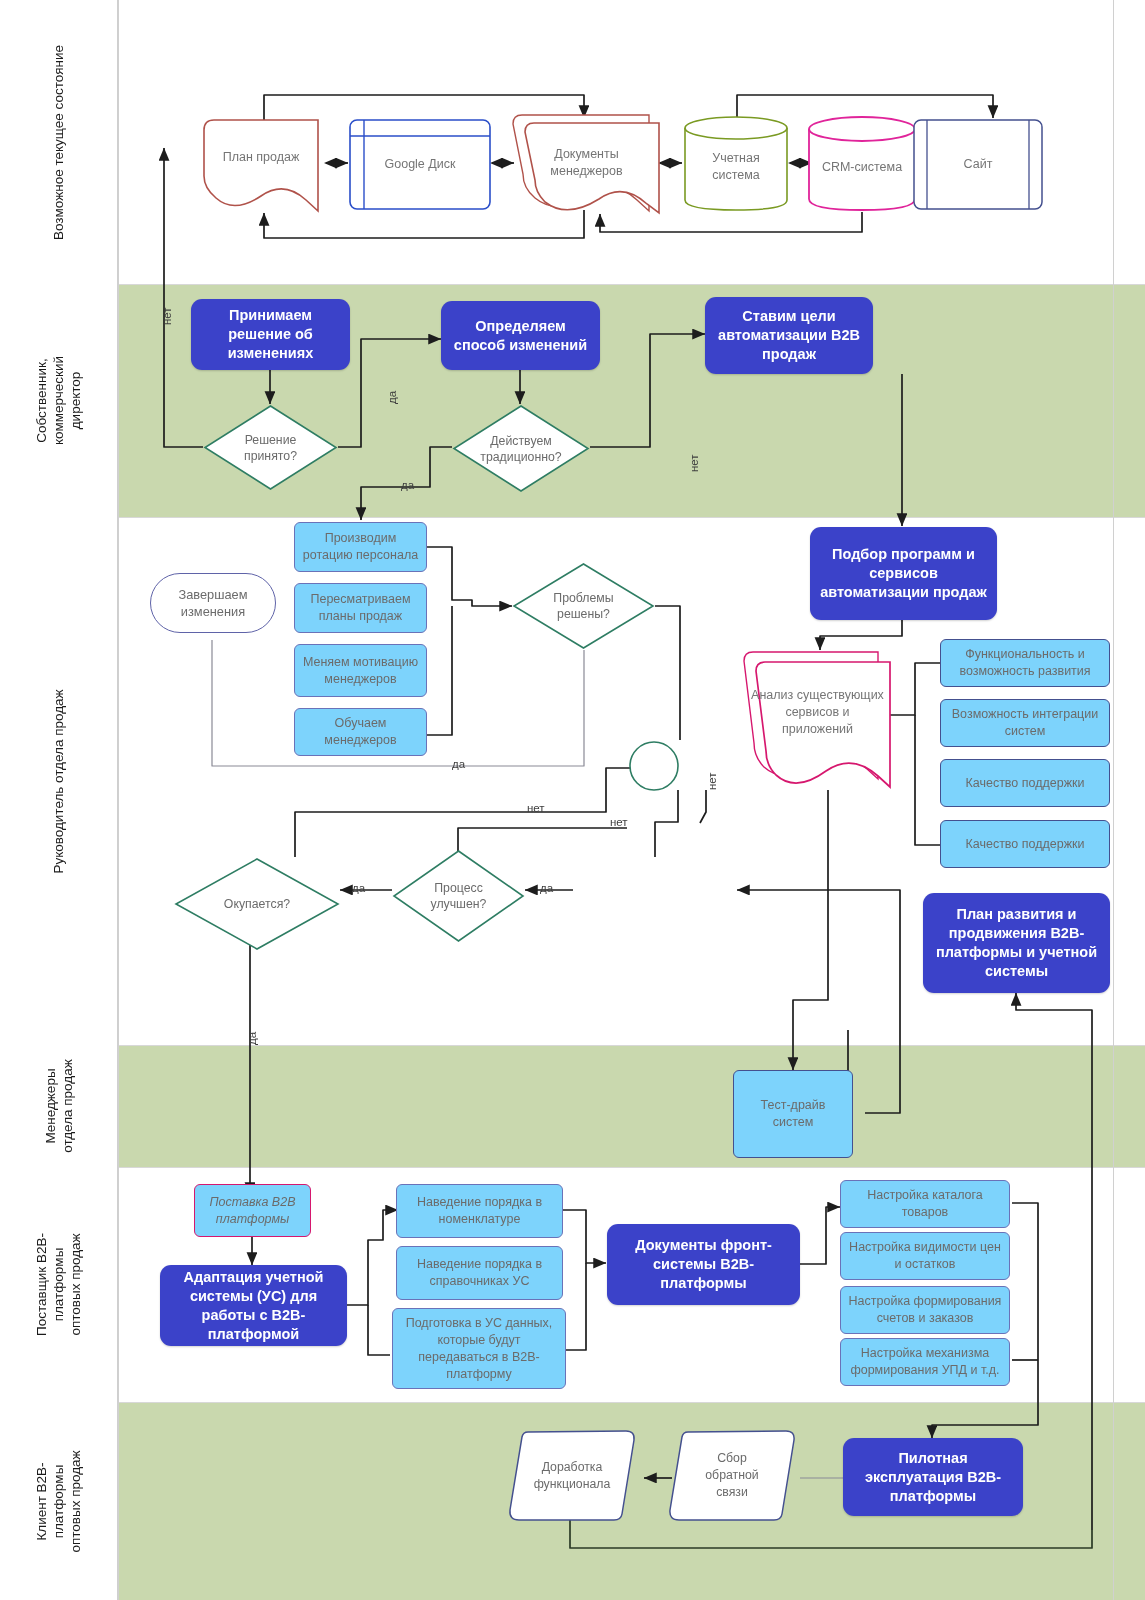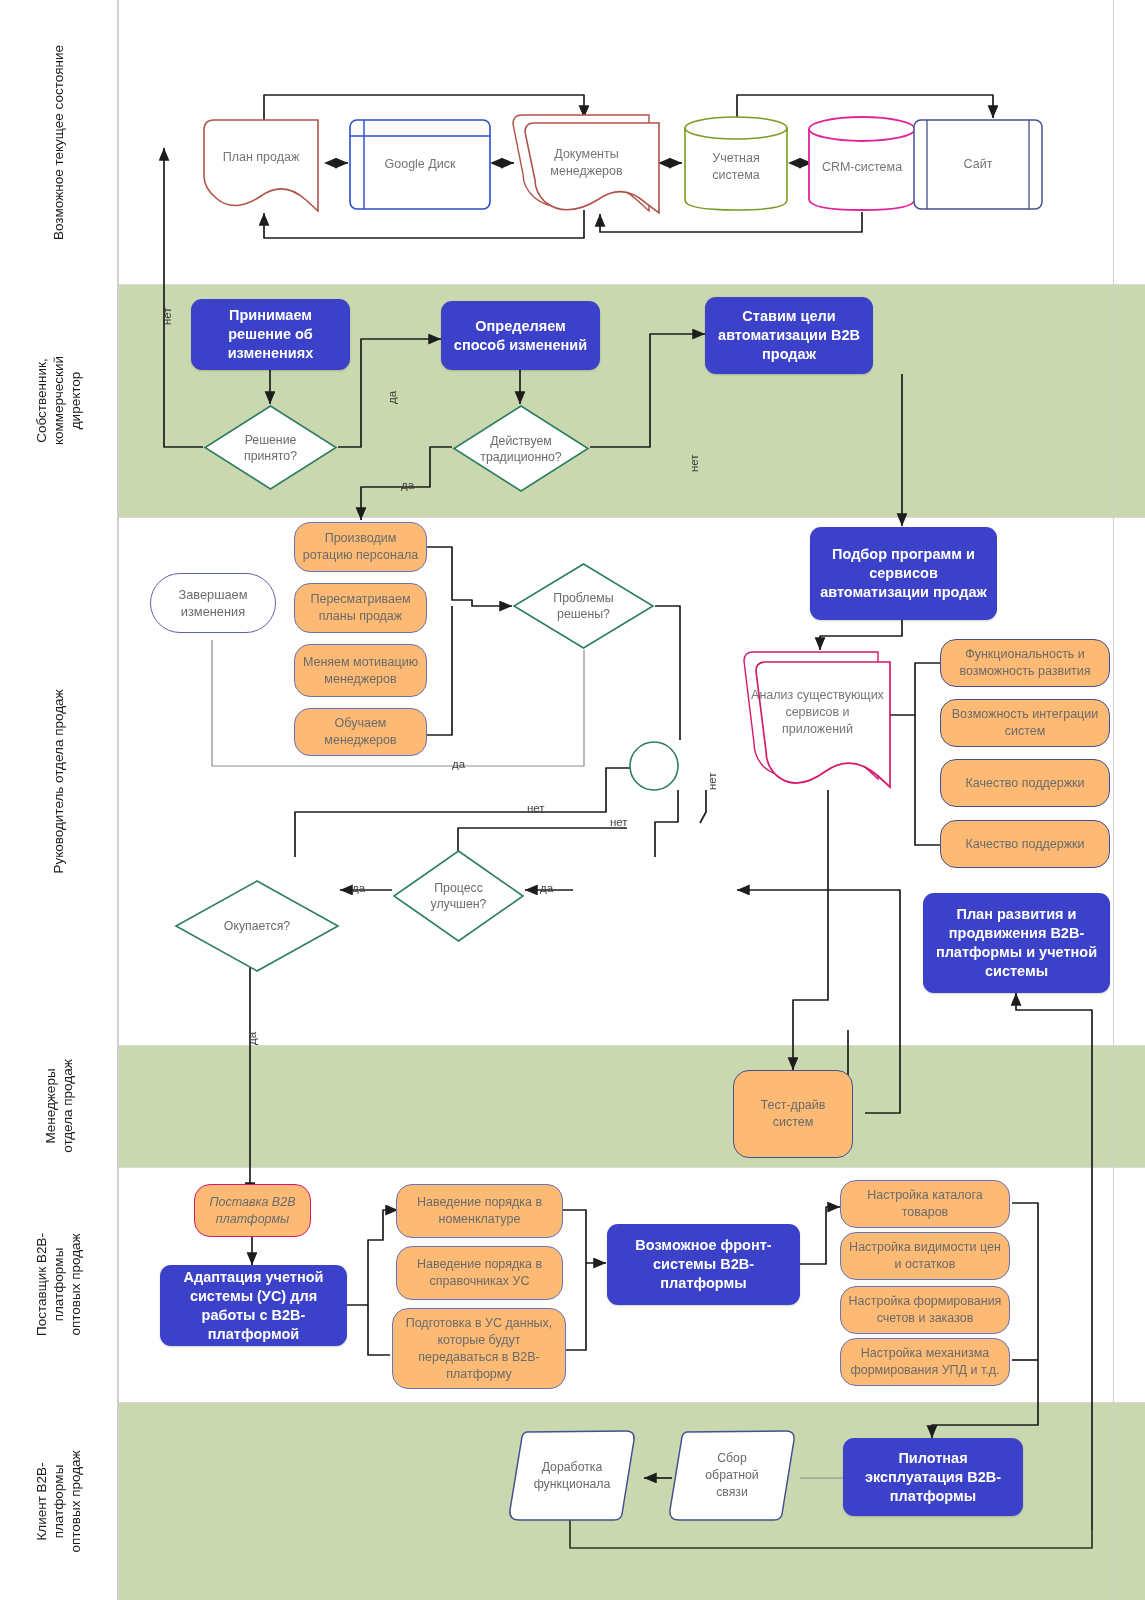--- a/index.html
+++ b/index.html
@@ -22,21 +22,21 @@
 
   
   .node{position:absolute;box-sizing:border-box;display:flex;align-items:center;
         justify-content:center;text-align:center;}
   .node .t{display:block;width:100%;padding:0 7px;box-sizing:border-box;}
 
   
   .proc{background:#3b42c9;border-radius:11px;color:#fff;font-weight:bold;
         font-size:14.5px;line-height:19px;box-shadow:0 1px 2px rgba(0,0,0,.18);}
   
-  .rect{background:#fdba74;border:1.6px solid #6a72b8;border-radius:16px;
+  .rect{background:#7dd3fc;border:1.6px solid #6a72b8;border-radius:6px;
         color:#6b6b6b;font-size:12.5px;line-height:17px;}
   
   .rect.pink{border-color:#d6176e;font-style:italic;}
   
   .stadium{background:#fff;border:1.6px solid #5f63a8;border-radius:60px;
         color:#6b6b6b;font-size:12.8px;line-height:17px;}
   
   .rect.navy{border-color:#44508f;}
 
   
@@ -338,21 +338,21 @@
     <span class="t sm">Качество поддержки</span>
     </div>
   <div class="node rect navy" style="left:940px;top:820px;width:170px;height:48px;">
     <span class="t sm">Качество поддержки</span>
     </div>
 
   <div class="node proc" style="left:923px;top:893px;width:187px;height:100px;">
     <span class="t">План развития и продвижения B2B-платформы и учетной системы</span>
     </div>
 
-  <div class="diamond" style="left:174px;top:879px;width:166px;height:94px;">
+  <div class="diamond" style="left:174px;top:857px;width:166px;height:94px;">
     <svg width="166" height="94" viewBox="0 0 166 94">
         <path d="M83,2 L164,47 L83,92 L2,47 Z" fill="#fff" stroke="#2e7d63" stroke-width="1.6"></path>
       </svg>
     <div class="dt">Окупается?</div>
   </div>
 
   <div class="diamond" style="left:392px;top:849px;width:133px;height:94px;">
     <svg width="133" height="94" viewBox="0 0 133 94">
         <path d="M66.5,2 L131,47 L66.5,92 L2,47 Z" fill="#fff" stroke="#2e7d63" stroke-width="1.6"></path>
       </svg>
@@ -382,21 +382,21 @@
     <span class="t">Наведение порядка в справочниках УС</span>
     </div>
   <div class="node rect" style="left:396px;top:1184px;width:167px;height:54px;">
     <span class="t">Наведение порядка в номенклатуре</span>
     </div>
   <div class="node rect" style="left:392px;top:1308px;width:174px;height:81px;">
     <span class="t sm">Подготовка в УС данных, которые будут передаваться в B2B-платформу</span>
     </div>
 
   <div class="node proc" style="left:607px;top:1224px;width:193px;height:81px;">
-    <span class="t">Возможное фронт-системы B2B-платформы</span>
+    <span class="t">Документы фронт-системы B2B-платформы</span>
     </div>
 
   <div class="node rect" style="left:840px;top:1180px;width:170px;height:48px;">
     <span class="t sm">Настройка каталога товаров</span>
     </div>
   <div class="node rect" style="left:840px;top:1232px;width:170px;height:48px;">
     <span class="t sm">Настройка видимости цен и остатков</span>
     </div>
   <div class="node rect" style="left:840px;top:1286px;width:170px;height:48px;">
     <span class="t sm">Настройка формирования счетов и заказов</span>

